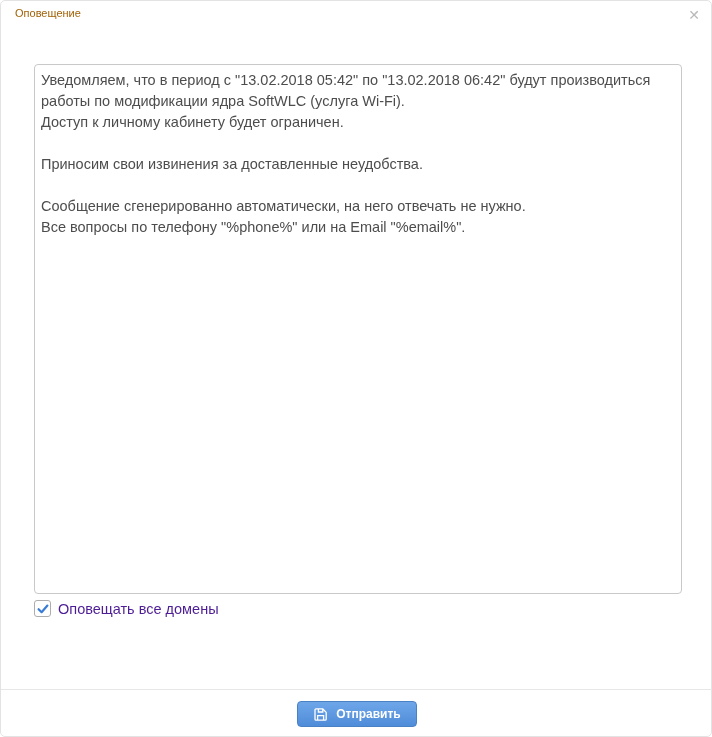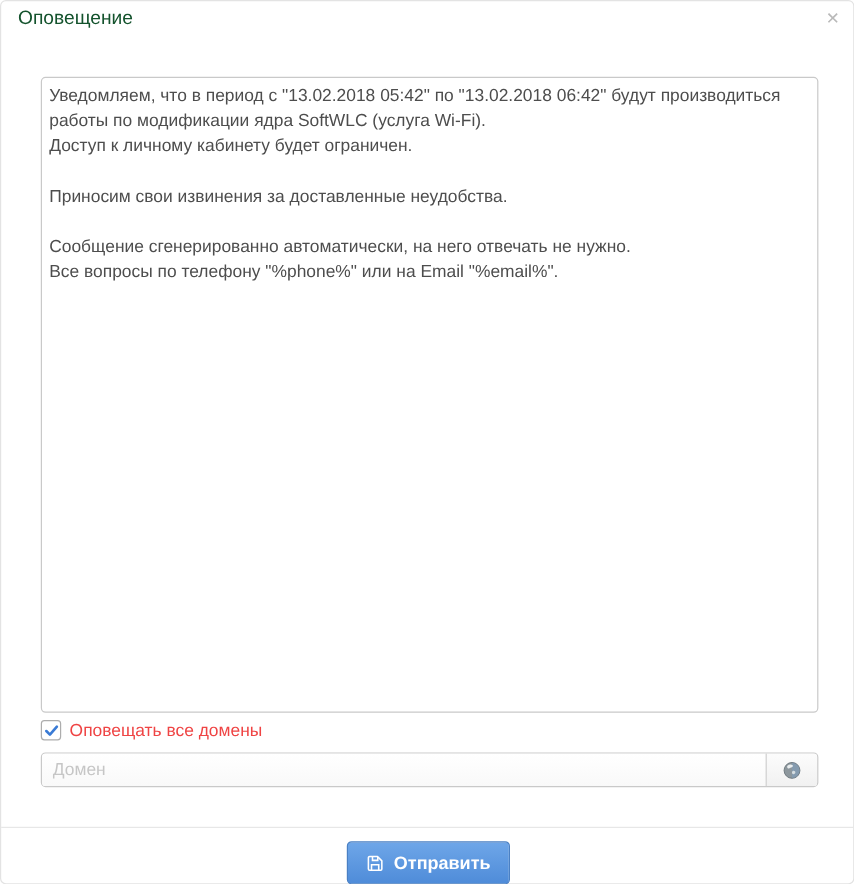--- a/index.html
+++ b/index.html
@@ -13,21 +13,21 @@
   .dialog {
     position:absolute; left:0; top:0;
     width:712px; height:737px;
     background:#fff;
     border:1px solid #e3e3e3;
     border-radius:5px;
   }
   
   .dlg-title {
     position:absolute; left:14px; top:6px;
-    font-size:16px; color:#14532d;
+    font-size:11px; color:#a16207;
   }
   .dlg-close {
     position:absolute; right:8px; top:5px;
     width:18px; height:18px;
     display:flex; align-items:center; justify-content:center;
     font-size:14px; color:#b9b9b9;
     cursor:pointer;
   }
   
   .msg-area {
@@ -52,21 +52,21 @@
     border:1px solid #adadad;
     border-radius:3px;
     background:#fff;
     display:flex; align-items:center; justify-content:center;
     cursor:pointer;
   }
   .cb-box svg { visibility:hidden; }
   .cb-box.checked svg { visibility:visible; }
   .cb-label {
     margin-left:7px;
-    font-size:14.5px; color:#ef4444;
+    font-size:14.5px; color:#4c1d95;
     cursor:default;
   }
   
   .domain-field {
     position:absolute; left:33px; top:626px;
     width:648px; height:29px;
     display:flex;
     border:1px solid #c9c9c9;
     border-radius:4px;
     overflow:hidden;
@@ -94,29 +94,29 @@
     position:absolute; left:0; top:688px;
     width:712px; height:1px;
     background:#e7e7e7;
   }
   .footer {
     position:absolute; left:0; top:700px;
     width:712px;
     display:flex; justify-content:center; gap:17px;
   }
   .btn {
-    height:36px;
+    height:26px;
     display:flex; align-items:center; gap:8px;
     padding:0 15px;
     background:linear-gradient(#6ea6e8,#4f8cd9);
     border:1px solid #4a80c4;
     border-radius:4px;
     color:#fff;
     font-family:"Liberation Sans", sans-serif;
-    font-size:15px; font-weight:bold;
+    font-size:12px; font-weight:bold;
     cursor:pointer;
   }
   .btn svg { display:block; }
 </style>
 </head>
 <body>
 
 <div class="dialog">
 
   <div class="dlg-title">Оповещение</div>
@@ -132,31 +132,20 @@
 
   <div class="cb-row">
     <div class="cb-box checked">
       <svg width="12" height="12" viewBox="0 0 12 12">
         <path d="M1.6 6.2 L4.6 9.2 L10.4 2.6" fill="none" stroke="#3a7bd5" stroke-width="2.2" stroke-linecap="round" stroke-linejoin="round"></path>
       </svg>
     </div>
     <span class="cb-label">Оповещать все домены</span>
   </div>
 
-  <div class="domain-field">
-    <input class="domain-input" type="text" placeholder="Домен" style="">
-    <button class="domain-trigger">
-      <svg width="16" height="16" viewBox="0 0 16 16">
-        <circle cx="8" cy="8" r="6.6" fill="#8d979d" stroke="#6e787e" stroke-width="0.8"></circle>
-        <path d="M8 1.6 A6.4 6.4 0 0 1 14.4 8 A6.4 6.4 0 0 1 8 14.4 Z" fill="#7f9fbe" opacity="0.55"></path>
-        <path d="M4.2 4.2 C5.4 3 7.2 2.8 8.4 3.6 C9.2 4.2 8.6 5.4 7.4 5.6 C6.2 5.8 5.6 6.8 4.8 6.4 C4 6 3.6 4.9 4.2 4.2 Z" fill="#e9edef"></path>
-        <path d="M8.6 8.4 C9.8 8 11 8.6 10.8 9.8 C10.6 10.8 9.4 11.6 8.6 11 C7.9 10.5 7.6 8.9 8.6 8.4 Z" fill="#dfe4e6" opacity="0.9"></path>
-      </svg>
-    </button>
-  </div>
 
   <div class="footer-divider"></div>
 
   <div class="footer">
     <button class="btn">
       <svg width="15" height="15" viewBox="0 0 15 15">
         <path d="M3 1.8 H9.6 L13.2 5.4 V12.2 a1 1 0 0 1 -1 1 H3 a1 1 0 0 1 -1 -1 V2.8 a1 1 0 0 1 1 -1 Z" fill="none" stroke="#ffffff" stroke-width="1.3" stroke-linejoin="round"></path>
         <path d="M5.4 1.9 V5 H9.8 V2.1" fill="none" stroke="#ffffff" stroke-width="1.3"></path>
         <path d="M4.6 13 V8.6 H10.6 V13" fill="none" stroke="#ffffff" stroke-width="1.3"></path>
       </svg>

